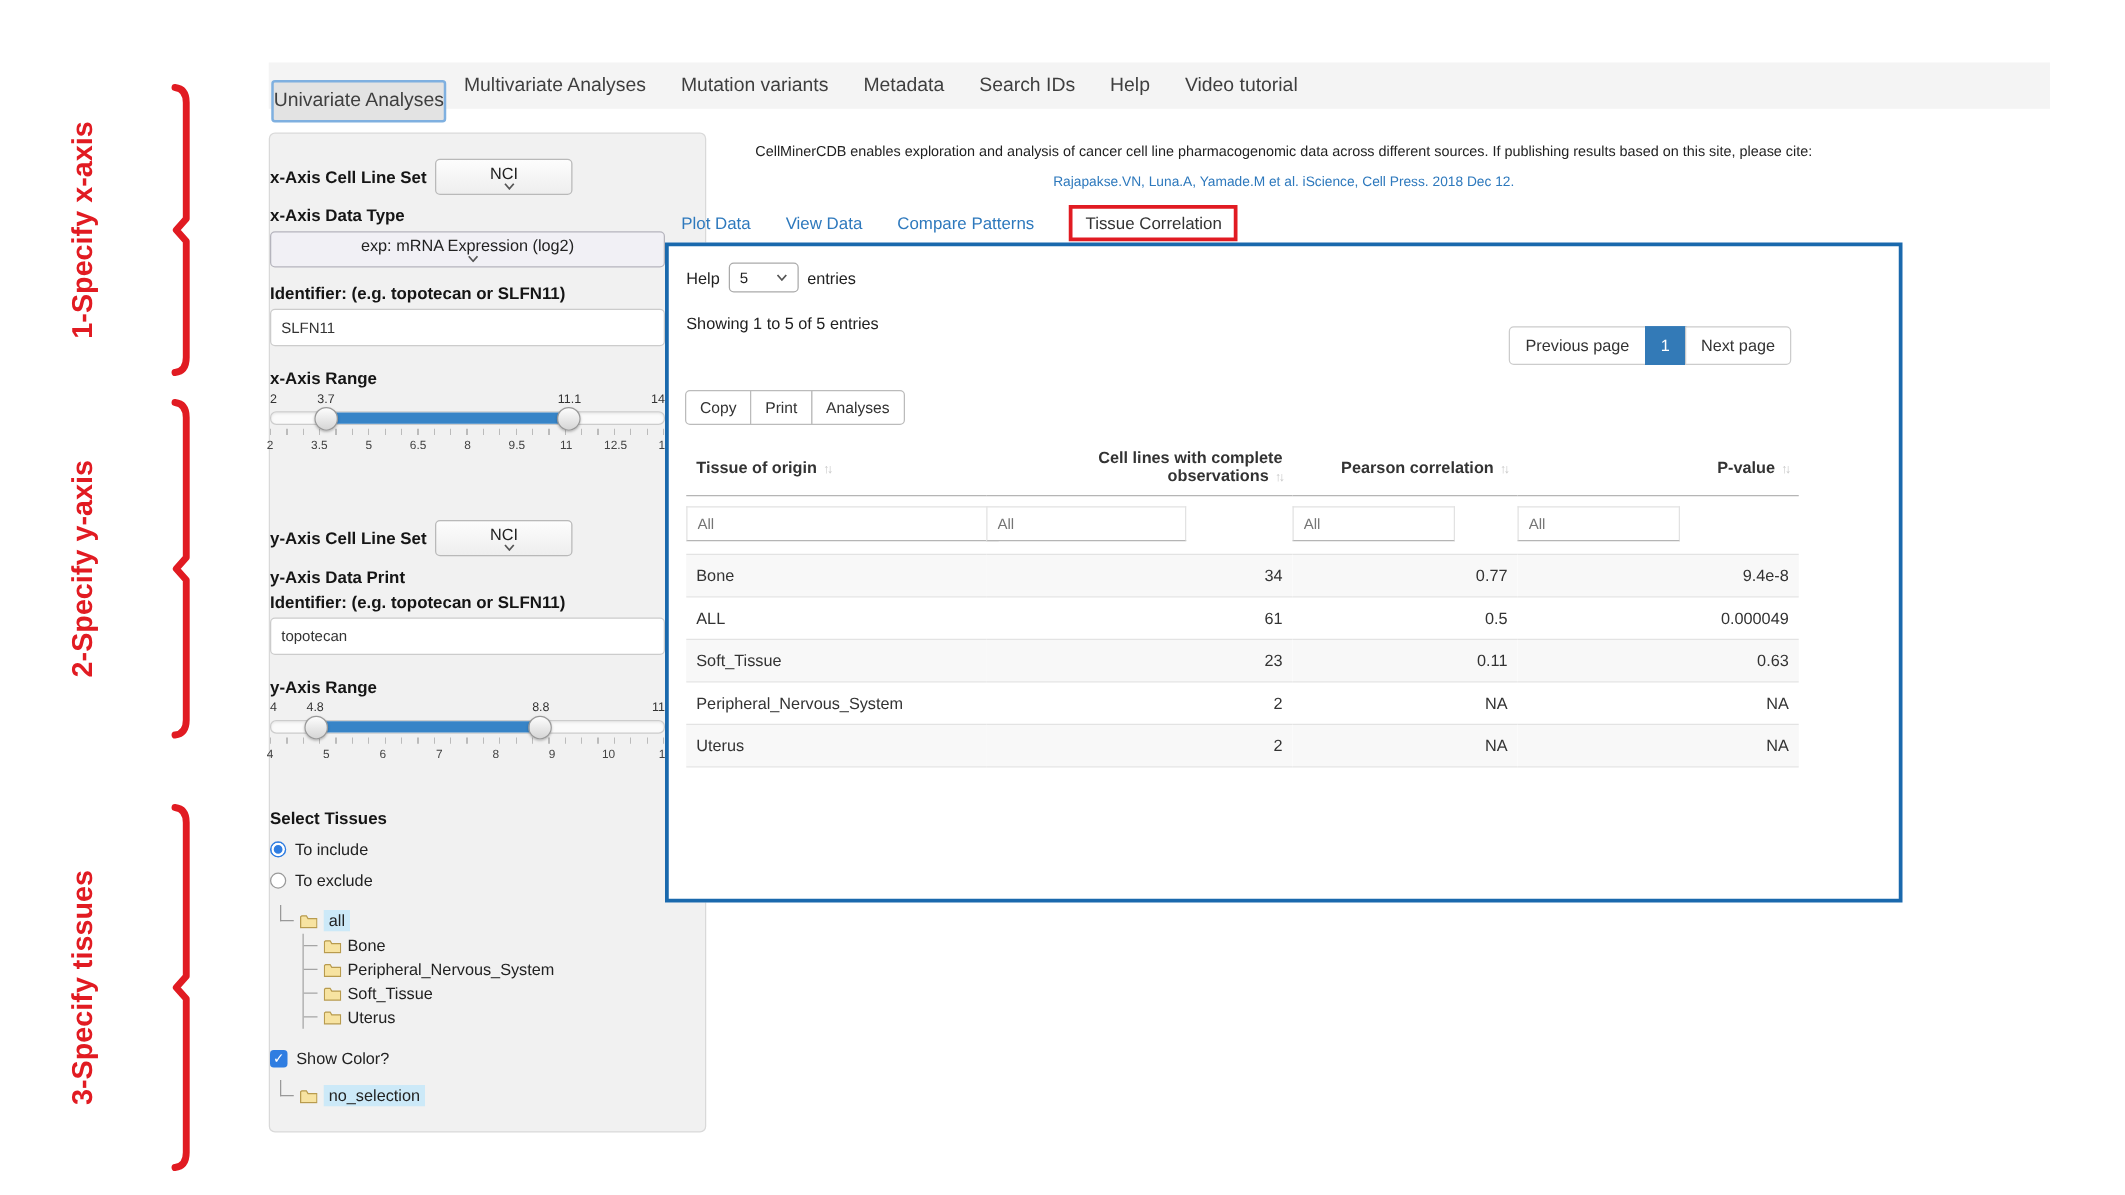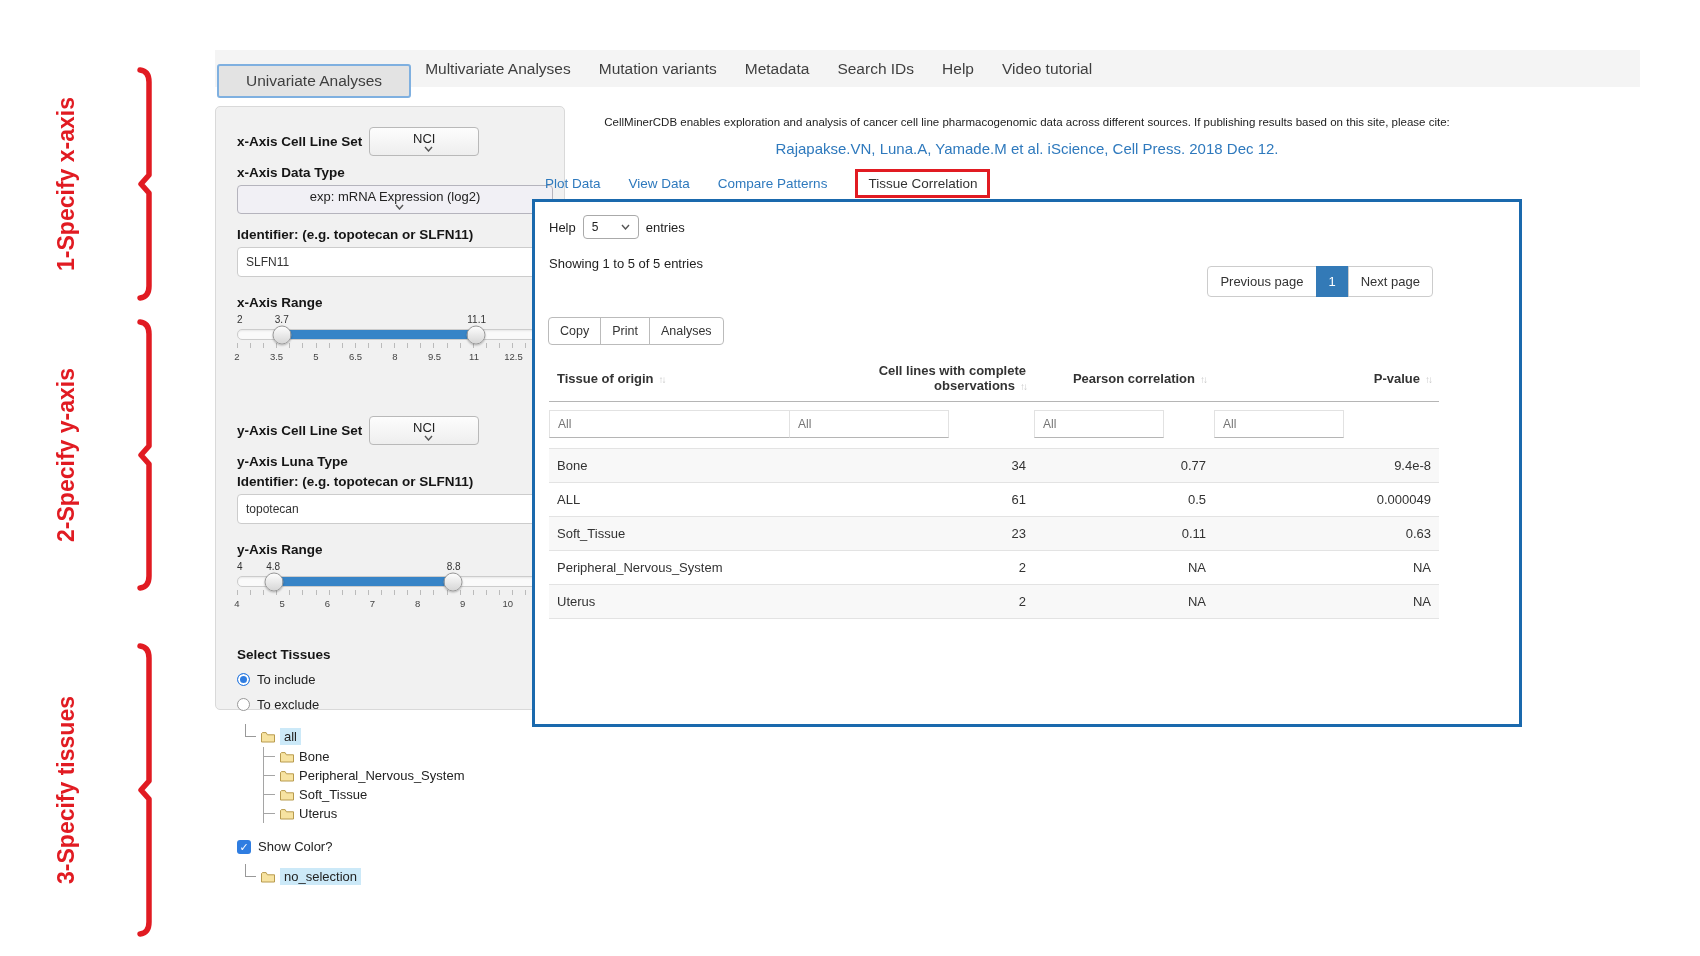--- a/index.html
+++ b/index.html
@@ -13,25 +13,25 @@
     position:absolute;left:8px;top:50%;transform:translate(-50%,-50%) rotate(-90deg);
     transform-origin:center;white-space:nowrap;color:#e11b22;font-weight:bold;font-size:23px;
   }
   .annot svg{position:absolute;right:0;top:0;}
   
   .topnav{
     position:absolute;left:215px;top:50px;width:1425px;height:37px;background:#f4f4f4;
     display:flex;align-items:center;font-size:15.5px;color:#3f3f3f;
   }
   .nav-tab{padding:8px 14px;white-space:nowrap;cursor:default;}
-  .nav-tab.active{background:#e3e3e3;border:2px solid #7fb0e0;border-radius:3px;padding:6px 27px;margin-left:2px;margin-top:24px;}
+  .nav-tab.active{background:#e3e3e3;border:2px solid #7fb0e0;border-radius:3px;padding:6px 0;margin-left:2px;margin-top:24px;}
   
   .sidebar{
-    position:absolute;left:215px;top:106px;width:350px;height:604px;background:#f1f1f1;
-    border:1px solid #d9d9d9;border-radius:5px;box-sizing:border-box;padding:20px 21px;font-size:13px;
+    position:absolute;left:215px;top:106px;width:350px;height:800px;background:#f1f1f1;
+    border:1px solid #d9d9d9;border-radius:5px;box-sizing:border-box;padding:20px 0;font-size:13px;
   }
   .side-row{display:flex;align-items:center;gap:7px;margin-bottom:9px;}
   .lbl{font-size:13.5px;font-weight:bold;color:#151515;}
   .lbl-block{margin:4px 0 5px;}
   .fs{
     display:inline-flex;align-items:center;justify-content:space-between;
     background:linear-gradient(#fdfdfd,#eeeeee);border:1px solid #b9b9b9;border-radius:4px;
     padding:3px 8px;font-size:13px;color:#222;min-width:110px;box-sizing:border-box;flex-direction:column;
   }
   .fs.full{width:316px;background:#f1f0f5;border-color:#b5b4bd;}
@@ -74,21 +74,21 @@
   .tree{margin:14px 0 0 6px;font-size:13px;color:#222;}
   .tree-row{display:flex;align-items:center;gap:5px;padding:2px 0;}
   .elbow{width:10px;height:12px;border-left:1px solid #999;border-bottom:1px solid #999;margin:-8px 0 4px 2px;flex:none;}
   .tree-children{margin-left:20px;border-left:1px solid #a5a5a5;}
   .tree-children .tree-row::before{content:"";display:inline-block;width:11px;border-top:1px solid #a5a5a5;}
   .hl{background:#cce9f8;padding:1px 4px;}
   .folder-icon{display:inline-flex;flex:none;}
   
   .main-col{position:absolute;left:532px;top:104px;width:990px;}
   .desc{text-align:center;font-size:11.5px;color:#222;margin:12px;}
-  .cite{text-align:center;font-size:15px;color:#2e79bd;margin:7px 0 0;}
+  .cite{text-align:center;font-size:11px;color:#2e79bd;margin:7px 0 0;}
   .subtabs{display:flex;align-items:center;gap:28px;margin:16px 0 0 13px;font-size:13.5px;}
   .subtab{color:#2e79bd;cursor:pointer;white-space:nowrap;}
   .subtab.active{color:#333;border:3px solid #e11b22;padding:4px 10px;margin:-4px 0;}
   .blue-panel{
     position:relative;margin-top:5px;width:990px;height:528px;border:3px solid #1a69ad;
     background:#fff;box-sizing:border-box;font-size:13px;
   }
   .show-row{margin:13px 0 0 14px;display:flex;align-items:center;gap:7px;}
   .entries-select{
     display:inline-flex;align-items:center;justify-content:space-between;border:1px solid #aaa;
@@ -216,21 +216,21 @@
     <span class="fs">
       <span>NCI</span>
       <span class="caret">
           <svg width="9" height="6">
             <path d="M1 1 L4.5 5 L8 1" stroke="#555" fill="none" stroke-width="1.4"></path>
           </svg>
         </span>
     </span>
   </div>
 
-  <div class="lbl lbl-block">y-Axis Luna Type</div>
+  <div class="lbl lbl-block">y-Axis Data Print</div>
 
   <div class="lbl lbl-block">Identifier: (e.g. topotecan or SLFN11)</div>
   <input class="text-input" type="text" value="topotecan" style="">
 
   <div class="lbl" style="margin-top:18px;">y-Axis Range</div>
   <div class="range-slider">
     <div class="rs-toplabels">
       <span class="rs-min">4</span>
       <span class="rs-low-label" style="left: 11.4286%;">4.8</span>
       <span class="rs-high-label" style="left: 68.5714%;">8.8</span>

